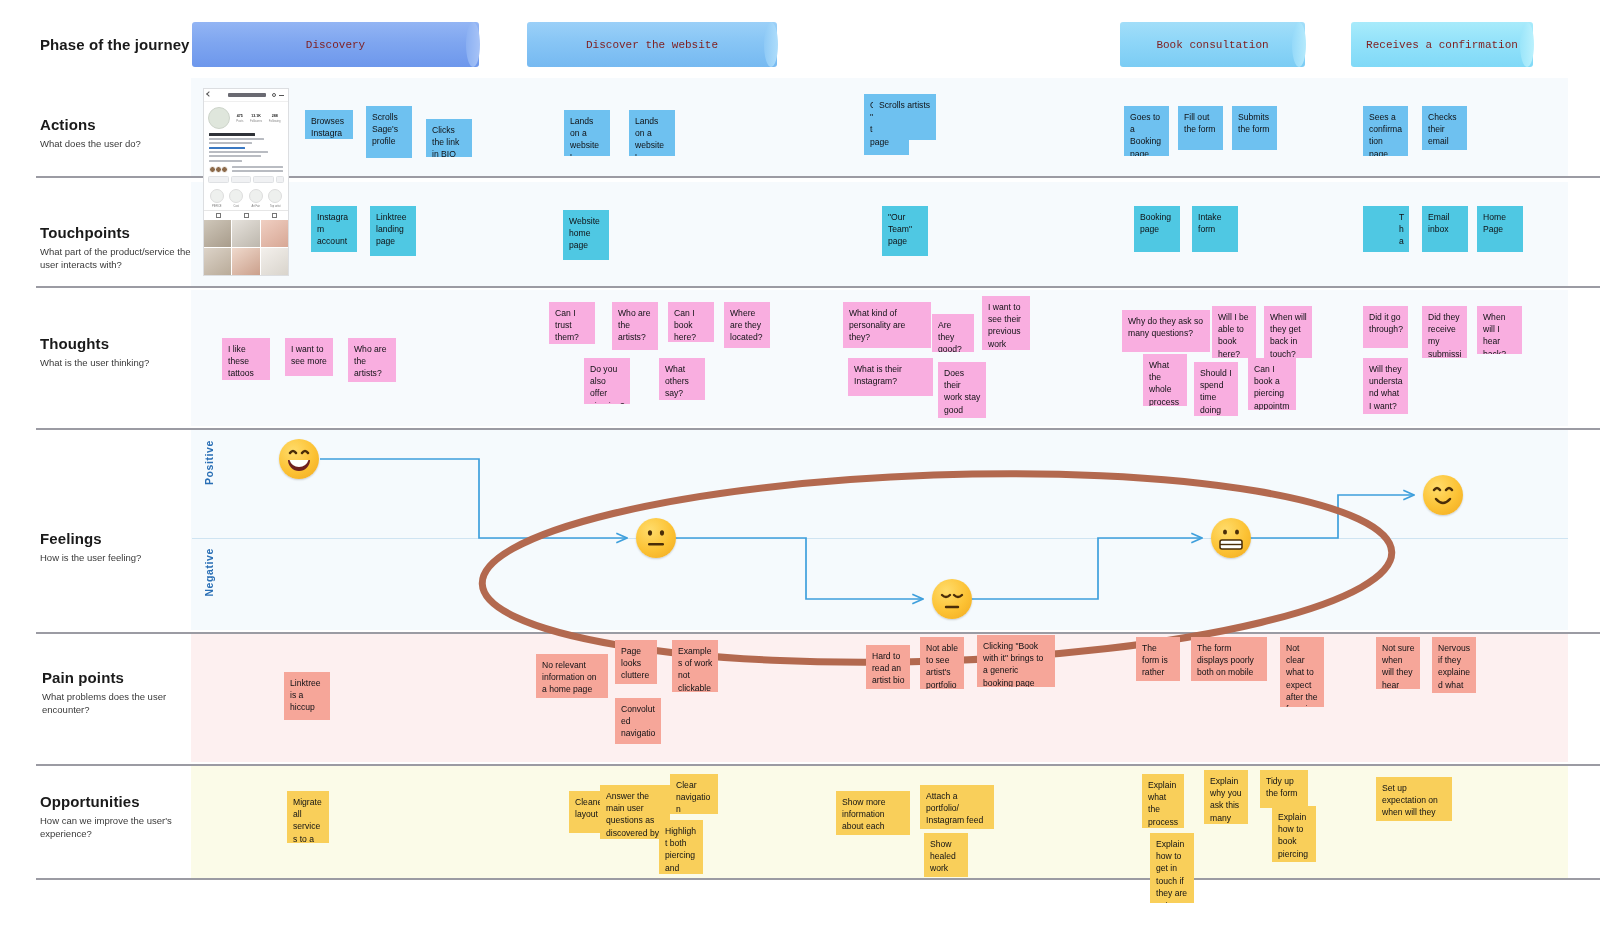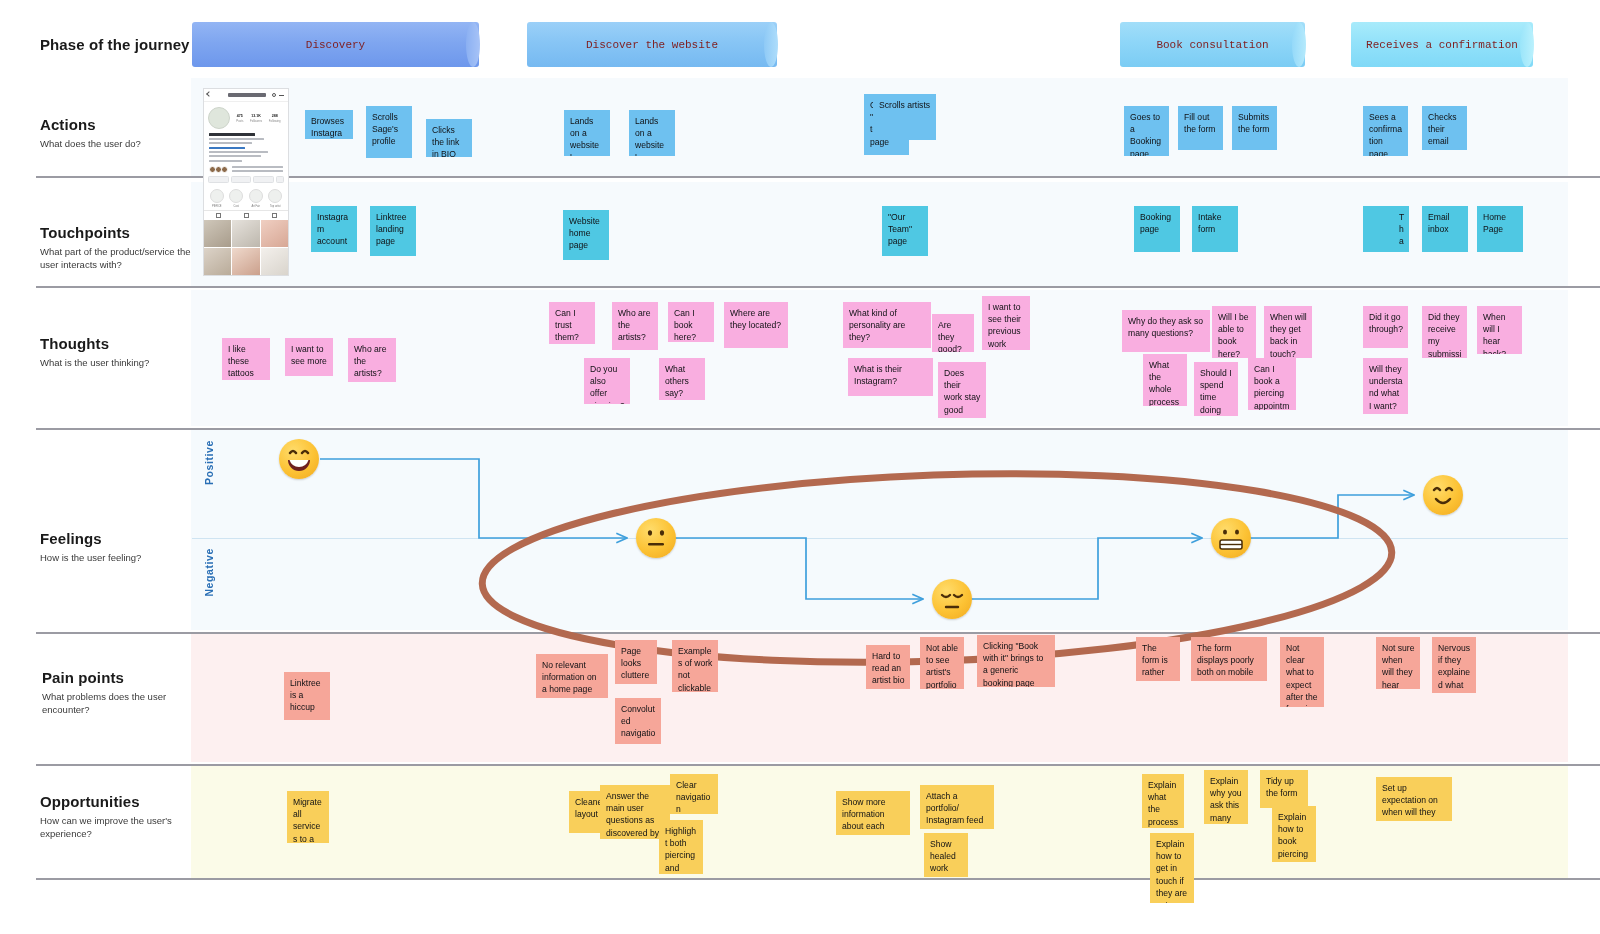--- a/index.html
+++ b/index.html
@@ -368,21 +368,21 @@
       <div class="note note-cyan" style="left: 1422px; top: 206px; width: 46px; height: 46px;">Email inbox</div>
       <div class="note note-cyan" style="left: 1477px; top: 206px; width: 46px; height: 46px;">Home Page</div>
     </div>
   <div id="layer-thoughts">
       <div class="note note-pink" style="left: 222px; top: 338px; width: 48px; height: 42px;">I like these tattoos</div>
       <div class="note note-pink" style="left: 285px; top: 338px; width: 48px; height: 38px;">I want to see more</div>
       <div class="note note-pink" style="left: 348px; top: 338px; width: 48px; height: 44px;">Who are the artists?</div>
       <div class="note note-pink" style="left: 549px; top: 302px; width: 46px; height: 42px;">Can I trust them?</div>
       <div class="note note-pink" style="left: 612px; top: 302px; width: 46px; height: 48px;">Who are the artists?</div>
       <div class="note note-pink" style="left: 668px; top: 302px; width: 46px; height: 40px;">Can I book here?</div>
-      <div class="note note-pink" style="left: 724px; top: 302px; width: 64px; height: 46px;">Where are they located?</div>
+      <div class="note note-pink" style="left: 724px; top: 302px; width: 46px; height: 46px;">Where are they located?</div>
       <div class="note note-pink" style="left: 584px; top: 358px; width: 46px; height: 46px;">Do you also offer piercing?</div>
       <div class="note note-pink" style="left: 659px; top: 358px; width: 46px; height: 42px;">What others say?</div>
       <div class="note note-pink" style="left: 843px; top: 302px; width: 88px; height: 46px;">What kind of personality are they?</div>
       <div class="note note-pink" style="left: 932px; top: 314px; width: 42px; height: 38px;">Are they good?</div>
       <div class="note note-pink" style="left: 982px; top: 296px; width: 48px; height: 54px;">I want to see their previous work</div>
       <div class="note note-pink" style="left: 848px; top: 358px; width: 85px; height: 38px;">What is their Instagram?</div>
       <div class="note note-pink" style="left: 938px; top: 362px; width: 48px; height: 56px;">Does their work stay good over time?</div>
       <div class="note note-pink" style="left: 1122px; top: 310px; width: 88px; height: 42px;">Why do they ask so many questions?</div>
       <div class="note note-pink" style="left: 1212px; top: 306px; width: 44px; height: 52px;">Will I be able to book here?</div>
       <div class="note note-pink" style="left: 1264px; top: 306px; width: 48px; height: 52px;">When will they get back in touch?</div>

